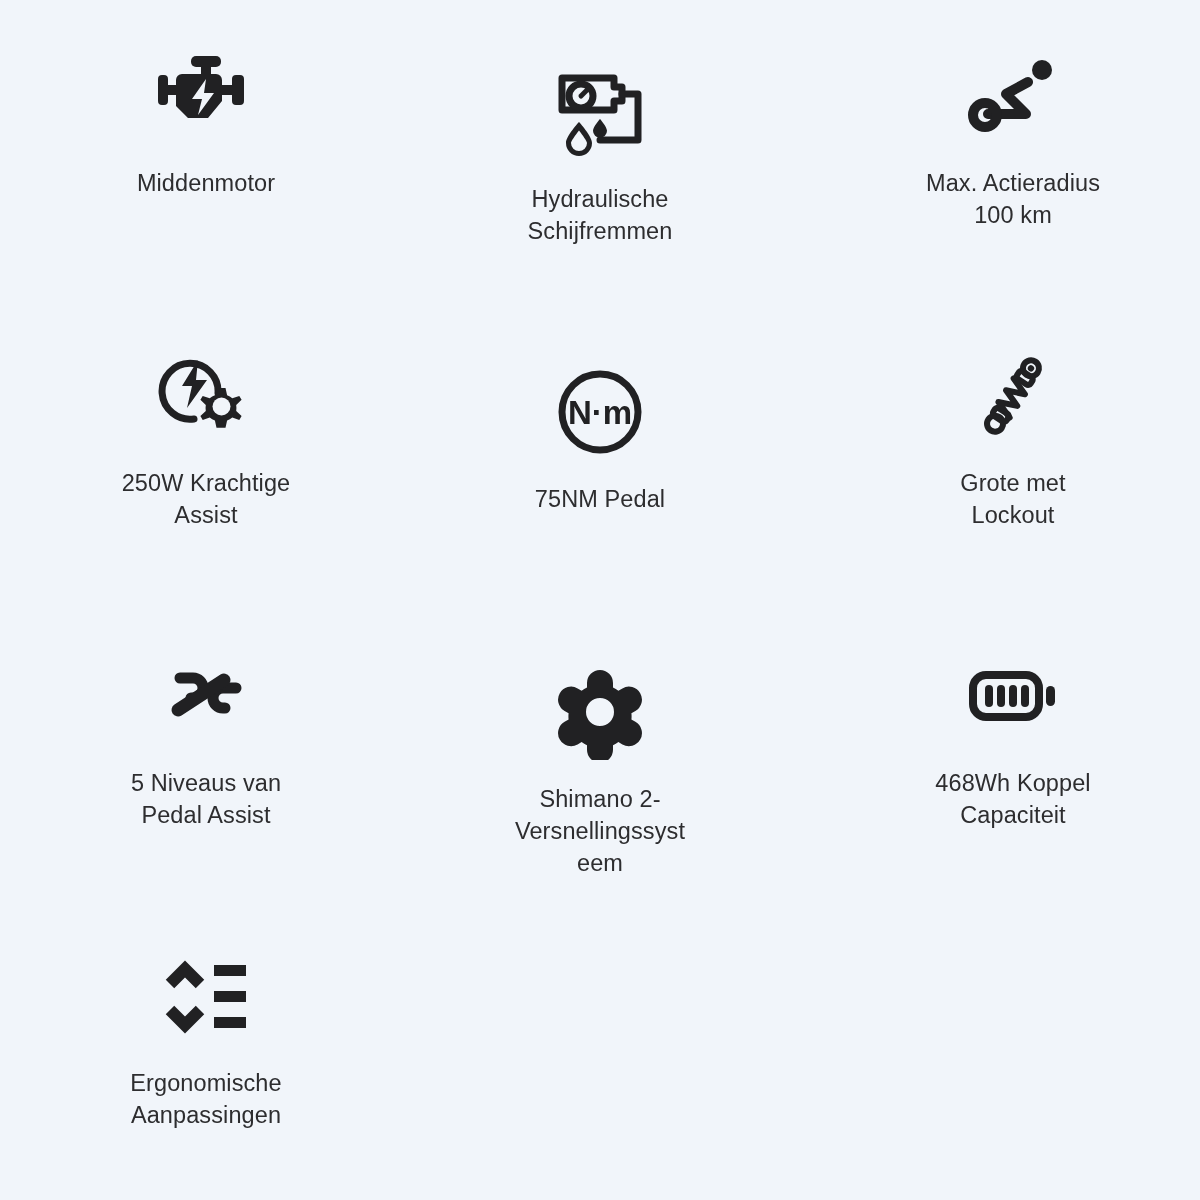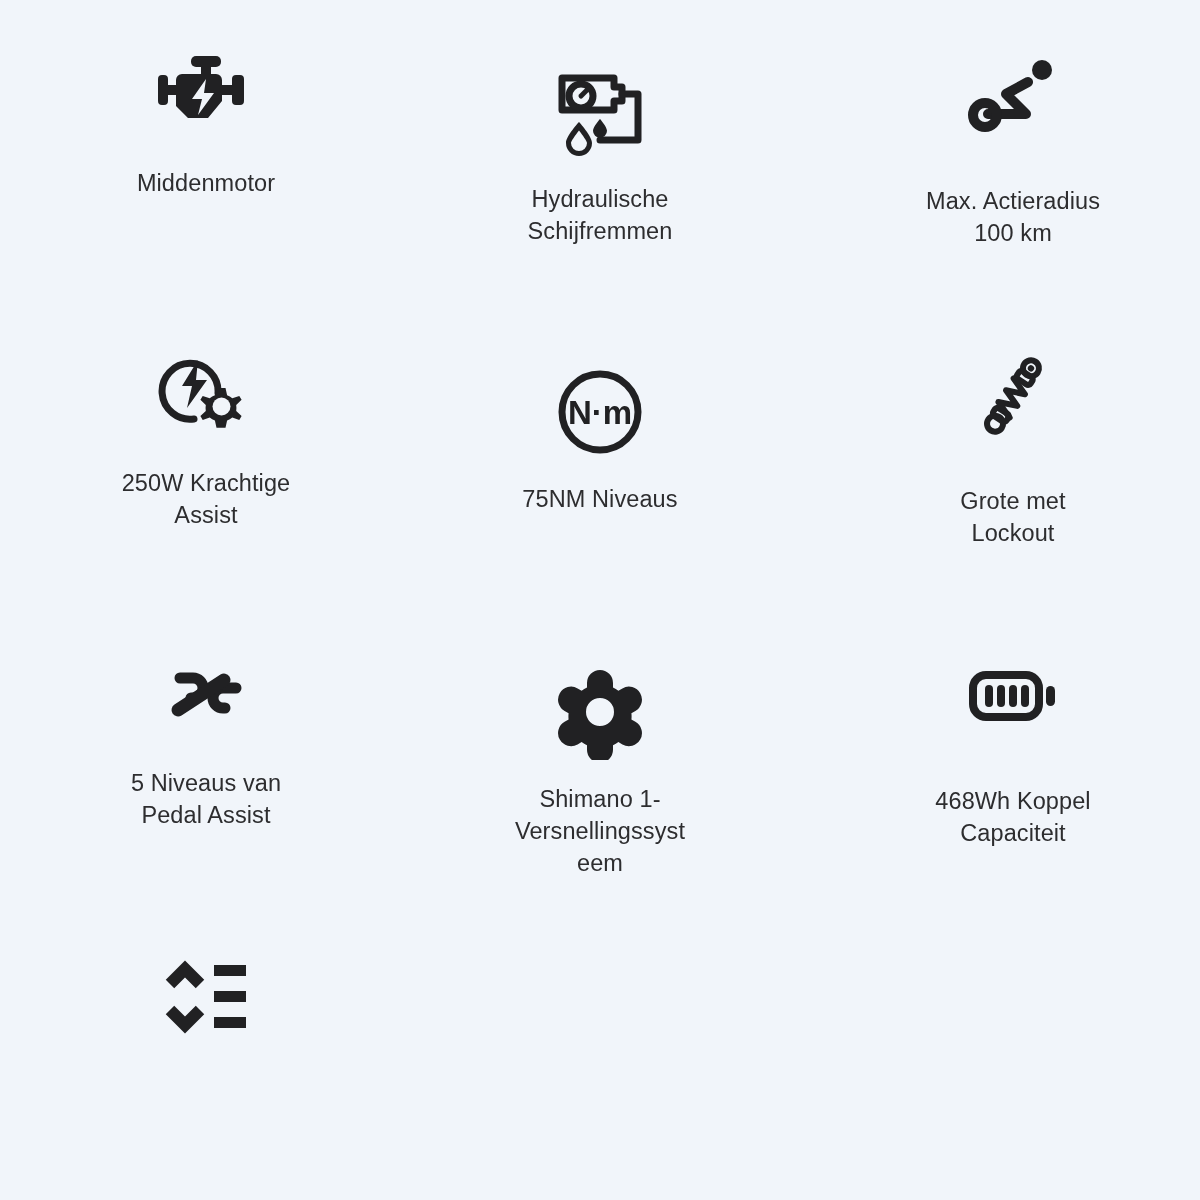--- a/index.html
+++ b/index.html
@@ -26,21 +26,21 @@
     display: flex;
     flex-direction: column;
     align-items: center;
     justify-content: flex-start;
     padding-top: 48px;
     box-sizing: border-box;
   }
   
   .col-1 { padding-left: 12px; }
   .col-2 { padding-left: 0px; margin-top: 16px; }
-  .col-3 { padding-left: 26px; gap: 18px; }
+  .col-3 { padding-left: 26px; }
 
   .feature-icon {
     width: 104px;
     height: 104px;
     display: flex;
     align-items: flex-start;
     justify-content: center;
     margin-bottom: 16px;
   }
   .feature-icon svg {
@@ -129,21 +129,21 @@
     <div class="feature-label label-wide">250W Krachtige Assist</div>
   </div>
 
   <div class="feature-cell col-2">
     <div class="feature-icon">
       <svg width="96" height="96" viewBox="0 0 96 96" aria-hidden="true">
         <circle cx="48" cy="48" r="38" fill="none" stroke="#212123" stroke-width="7"></circle>
         <text x="48" y="48" text-anchor="middle" dominant-baseline="central" font-family="Liberation Sans, sans-serif" font-size="33" font-weight="bold" fill="#212123">N·m</text>
       </svg>
     </div>
-    <div class="feature-label label-wide">75NM Niveaus</div>
+    <div class="feature-label label-wide">75NM Pedal</div>
   </div>
 
   <div class="feature-cell col-3">
     <div class="feature-icon">
       <svg width="96" height="96" viewBox="0 0 96 96" aria-hidden="true">
         <g transform="rotate(33 48 48)">
           <g fill="none" stroke="#212123" stroke-width="6" stroke-linecap="round" stroke-linejoin="round">
             <circle cx="48" cy="15" r="8"></circle>
             <circle cx="48" cy="81" r="8"></circle>
             <rect x="40" y="22" width="16" height="9" rx="3"></rect>
@@ -179,21 +179,21 @@
                    a13 13 0 0 1 17.8 4.8 a13 13 0 0 1 -4.8 17.8 l-4 2.3 a26 26 0 0 1 0 6.2 l4 2.3
                    a13 13 0 0 1 4.8 17.8 a13 13 0 0 1 -17.8 4.8 l-4 -2.3 a26 26 0 0 1 -5.4 3.1 v4.6
                    a13 13 0 0 1 -26 0 v-4.6 a26 26 0 0 1 -5.4 -3.1 l-4 2.3
                    a13 13 0 0 1 -17.8 -4.8 a13 13 0 0 1 4.8 -17.8 l4 -2.3 a26 26 0 0 1 0 -6.2 l-4 -2.3
                    a13 13 0 0 1 -4.8 -17.8 a13 13 0 0 1 17.8 -4.8 l4 2.3 a26 26 0 0 1 5.4 -3.1 v-4.6
                    a13 13 0 0 1 13 -13 z
                    M48 34 a14 14 0 1 0 0 28 a14 14 0 0 0 0 -28 z"></path>
         </g>
       </svg>
     </div>
-    <div class="feature-label label-narrow">Shimano 1-Versnellingssysteem</div>
+    <div class="feature-label label-narrow">Shimano 2-Versnellingssysteem</div>
   </div>
 
   <div class="feature-cell col-3">
     <div class="feature-icon">
       <svg width="96" height="96" viewBox="0 0 96 96" aria-hidden="true">
         <rect x="8" y="27" width="66" height="42" rx="13" fill="none" stroke="#212123" stroke-width="8"></rect>
         <g fill="#212123">
           <rect x="20" y="37" width="8" height="22" rx="4"></rect>
           <rect x="32" y="37" width="8" height="22" rx="4"></rect>
           <rect x="44" y="37" width="8" height="22" rx="4"></rect>
@@ -212,18 +212,19 @@
           <path d="M12 36 l15 -15 l15 15"></path>
           <path d="M12 62 l15 15 l15 -15"></path>
         </g>
         <g fill="#212123">
           <rect x="56" y="17" width="32" height="11"></rect>
           <rect x="56" y="43" width="32" height="11"></rect>
           <rect x="56" y="69" width="32" height="11"></rect>
         </g>
       </svg>
     </div>
+    <div class="feature-label label-wide">Ergonomische Aanpassingen</div>
   </div>
 
   <div class="feature-cell empty-cell"></div>
   <div class="feature-cell empty-cell"></div>
 
 </div>
 
 </body></html>

